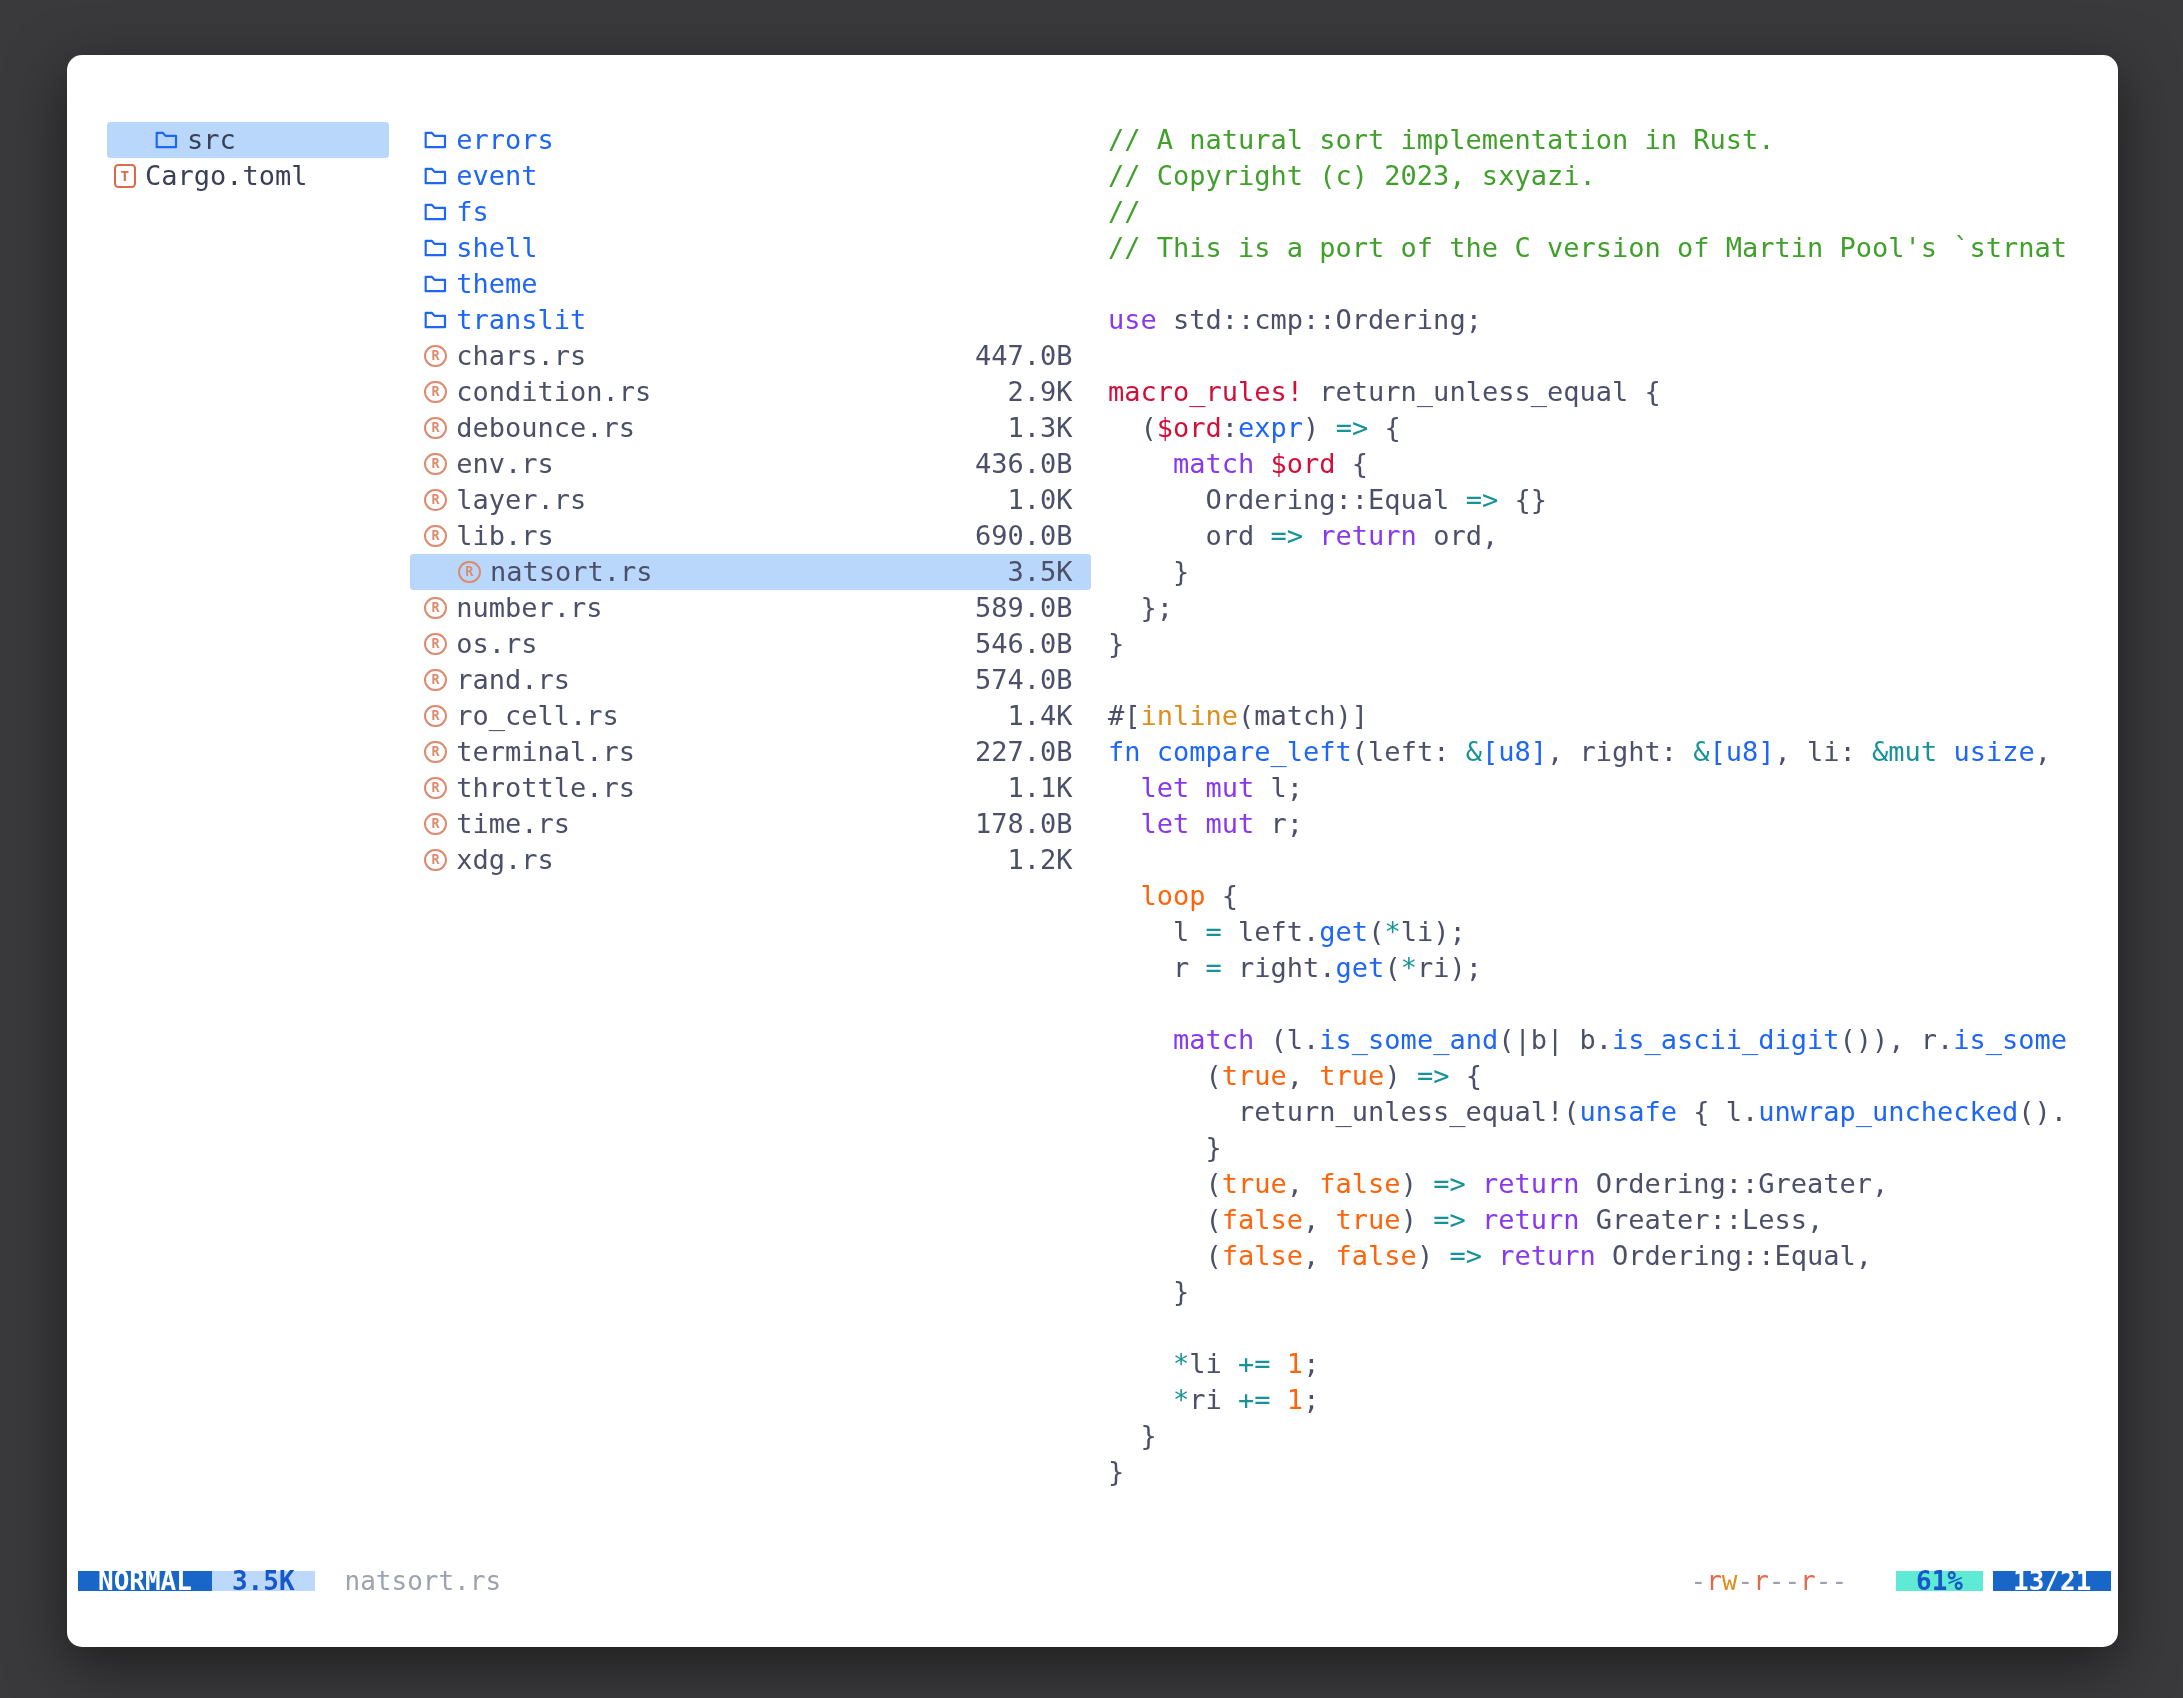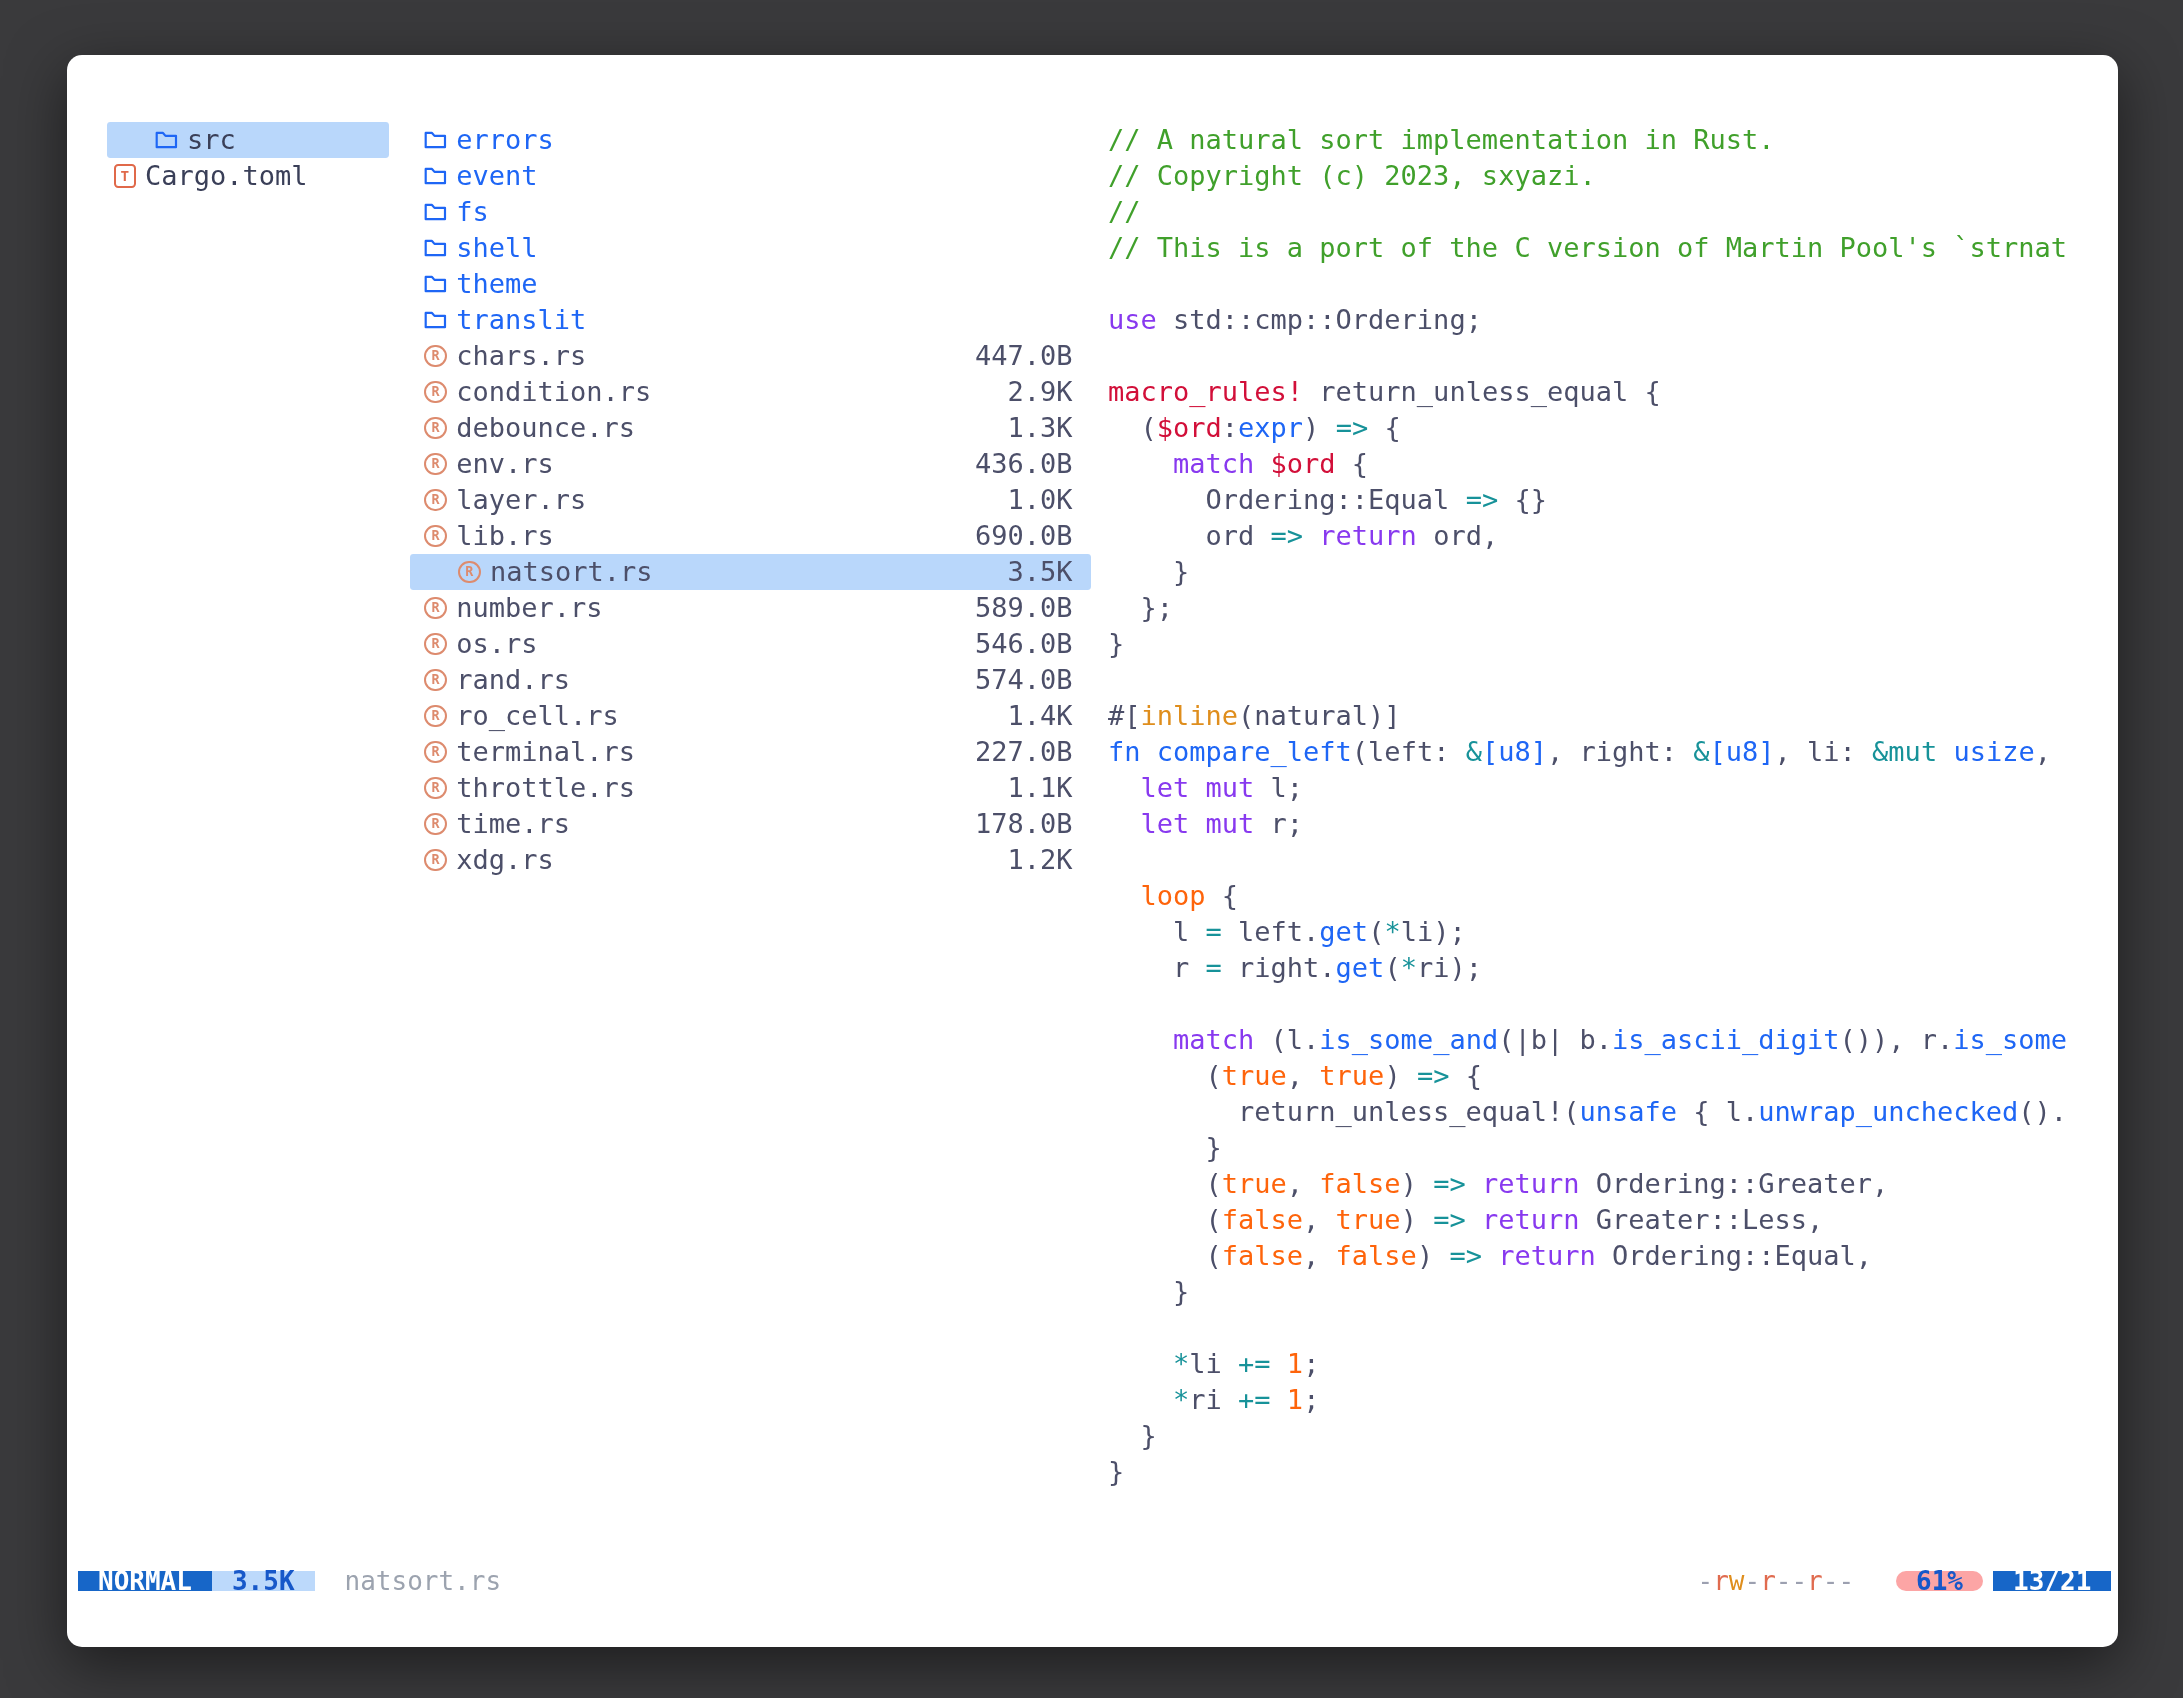--- a/index.html
+++ b/index.html
@@ -42,21 +42,21 @@
     display:flex;align-items:center;font-size:26px;}
   .badge{display:inline-flex;align-items:center;height:20px;padding:0 20px;font-weight:bold;}
   .badge.mode{background:#1766c8;color:#ffffff;}
   .badge.sizeb{background:#bcd9fb;color:#1758c9;}
   .statusbar .filename{color:#9ca3af;margin-left:30px;}
   .statusbar .spacer{flex:1;}
   .perms{margin-right:37px;letter-spacing:0;}
   .pm-d{color:#9ca0b0}
   .pm-r{color:#e06b4f}
   .pm-w{color:#df8e1d}
-  .badge.percent{background:#fca5a5;color:#1758c9;margin-left:5px;border-radius:12px;}
+  .badge.percent{background:#5eead4;color:#1758c9;margin-left:12px;}
   .badge.position{background:#1766c8;color:#ffffff;margin-left:10px;padding-left:20px;}
 </style>
 </head>
 <body>
 
 <div class="screen">
   <div class="window">
 
     <div class="pane pane-parent" id="parent-pane">
         <div class="row dir selected"><span class="icon folder"><svg width="22.7" height="19.3" viewBox="0 0 27 23">
@@ -111,21 +111,21 @@
         <div class="code-line">&nbsp;</div>
         <div class="code-line"><span class="tk-rd">macro_rules!</span><span class="tk-tx"> return_unless_equal {</span></div>
         <div class="code-line"><span class="tk-tx">  (</span><span class="tk-rd">$ord</span><span class="tk-tx">:</span><span class="tk-bl">expr</span><span class="tk-tx">) </span><span class="tk-tl">=&gt;</span><span class="tk-tx"> {</span></div>
         <div class="code-line"><span class="tk-tx">    </span><span class="tk-kw">match</span><span class="tk-tx"> </span><span class="tk-rd">$ord</span><span class="tk-tx"> {</span></div>
         <div class="code-line"><span class="tk-tx">      Ordering::Equal </span><span class="tk-tl">=&gt;</span><span class="tk-tx"> {}</span></div>
         <div class="code-line"><span class="tk-tx">      ord </span><span class="tk-tl">=&gt;</span><span class="tk-tx"> </span><span class="tk-kw">return</span><span class="tk-tx"> ord,</span></div>
         <div class="code-line"><span class="tk-tx">    }</span></div>
         <div class="code-line"><span class="tk-tx">  };</span></div>
         <div class="code-line"><span class="tk-tx">}</span></div>
         <div class="code-line">&nbsp;</div>
-        <div class="code-line"><span class="tk-tx">#[</span><span class="tk-yl">inline</span><span class="tk-tx">(natural)]</span></div>
+        <div class="code-line"><span class="tk-tx">#[</span><span class="tk-yl">inline</span><span class="tk-tx">(match)]</span></div>
         <div class="code-line"><span class="tk-bl">fn</span><span class="tk-tx"> </span><span class="tk-bl">compare_left</span><span class="tk-tx">(left: </span><span class="tk-tl">&amp;</span><span class="tk-bl">[u8]</span><span class="tk-tx">, right: </span><span class="tk-tl">&amp;</span><span class="tk-bl">[u8]</span><span class="tk-tx">, li: </span><span class="tk-tl">&amp;mut</span><span class="tk-tx"> </span><span class="tk-bl">usize</span><span class="tk-tx">,</span></div>
         <div class="code-line"><span class="tk-tx">  </span><span class="tk-kw">let</span><span class="tk-tx"> </span><span class="tk-kw">mut</span><span class="tk-tx"> l;</span></div>
         <div class="code-line"><span class="tk-tx">  </span><span class="tk-kw">let</span><span class="tk-tx"> </span><span class="tk-kw">mut</span><span class="tk-tx"> r;</span></div>
         <div class="code-line">&nbsp;</div>
         <div class="code-line"><span class="tk-tx">  </span><span class="tk-pc">loop</span><span class="tk-tx"> {</span></div>
         <div class="code-line"><span class="tk-tx">    l </span><span class="tk-tl">=</span><span class="tk-tx"> left.</span><span class="tk-bl">get</span><span class="tk-tx">(</span><span class="tk-tl">*</span><span class="tk-tx">li);</span></div>
         <div class="code-line"><span class="tk-tx">    r </span><span class="tk-tl">=</span><span class="tk-tx"> right.</span><span class="tk-bl">get</span><span class="tk-tx">(</span><span class="tk-tl">*</span><span class="tk-tx">ri);</span></div>
         <div class="code-line">&nbsp;</div>
         <div class="code-line"><span class="tk-tx">    </span><span class="tk-kw">match</span><span class="tk-tx"> (l.</span><span class="tk-bl">is_some_and</span><span class="tk-tx">(|b| b.</span><span class="tk-bl">is_ascii_digit</span><span class="tk-tx">()), r.</span><span class="tk-bl">is_some</span></div>
         <div class="code-line"><span class="tk-tx">      (</span><span class="tk-pc">true</span><span class="tk-tx">, </span><span class="tk-pc">true</span><span class="tk-tx">) </span><span class="tk-tl">=&gt;</span><span class="tk-tx"> {</span></div>

